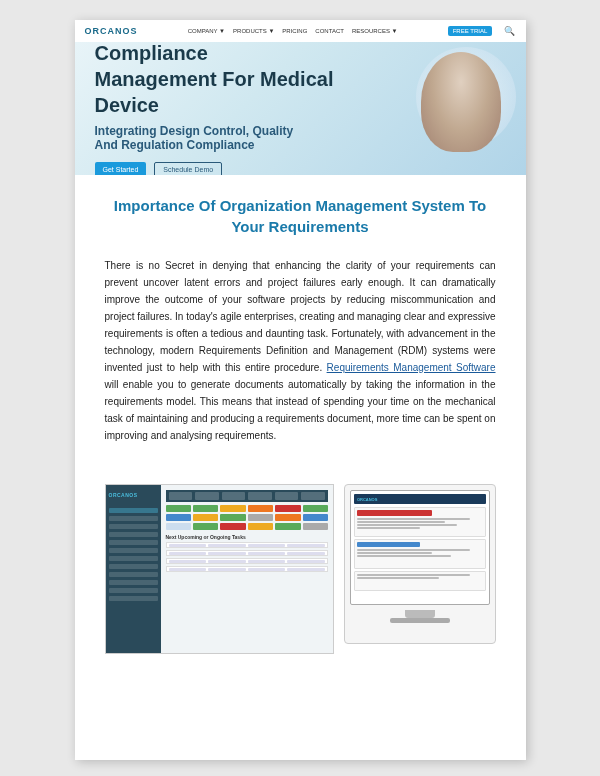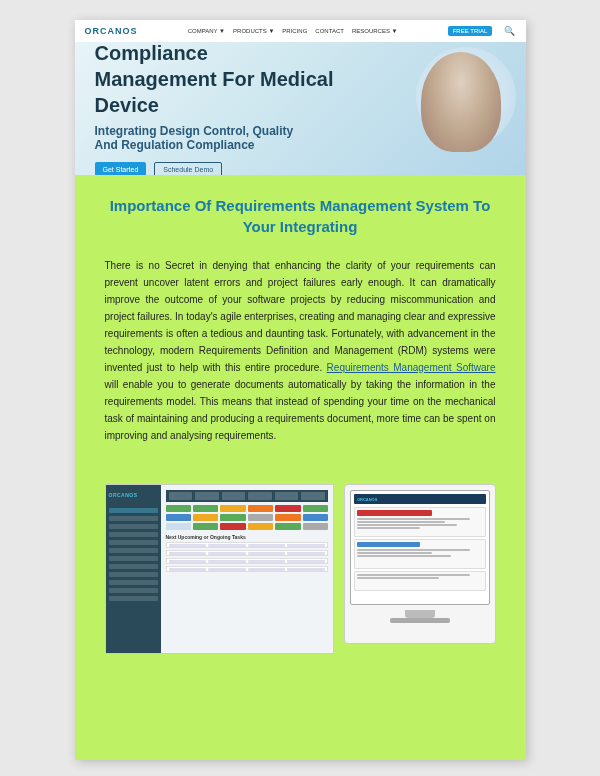--- a/index.html
+++ b/index.html
@@ -6,21 +6,21 @@
     body {
       background: #e8e8e8;
       font-family: Arial, sans-serif;
       display: flex;
       justify-content: center;
       align-items: flex-start;
       min-height: 776px;
       padding: 20px;
     }
     .page-container {
-      background: #bef264;
+      background: #ffffff;
       width: 451px;
       min-height: 740px;
       box-shadow: 2px 2px 10px rgba(0,0,0,0.2);
       padding: 0 0 30px 0;
       position: relative;
     }
 
     
     .banner {
       width: 100%;
@@ -366,22 +366,22 @@
         <button class="banner-btn-primary">Get Started</button>
         <button class="banner-btn-secondary">Schedule Demo</button>
       </div>
       <div class="circle-bg"></div>
       <div class="person-shape"></div>
     </div>
   </div>
 
   <div class="article-area">
     <div class="article-title">
-      <span>Importance Of Requirements Management System To</span><br>
-      <span>Your Integrating</span>
+      <span>Importance Of Organization Management System To</span><br>
+      <span>Your Requirements</span>
     </div>
 
     <div class="article-body">
       <span>There is no Secret in denying that enhancing the clarity of your requirements can prevent uncover latent errors and project failures early enough. It can dramatically improve the outcome of your software projects by reducing miscommunication and project failures. In today's agile enterprises, creating and managing clear and expressive requirements is often a tedious and daunting task. Fortunately, with advancement in the technology, modern Requirements Definition and Management (RDM) systems were invented just to help with this entire procedure.</span>
       <a class="article-link" href="#">Requirements Management Software</a>
       <span>will enable you to generate documents automatically by taking the information in the requirements model. This means that instead of spending your time on the mechanical task of maintaining and producing a requirements document, more time can be spent on improving and analysing requirements.</span>
     </div>
   </div>
 
   <div class="screenshots-row">

